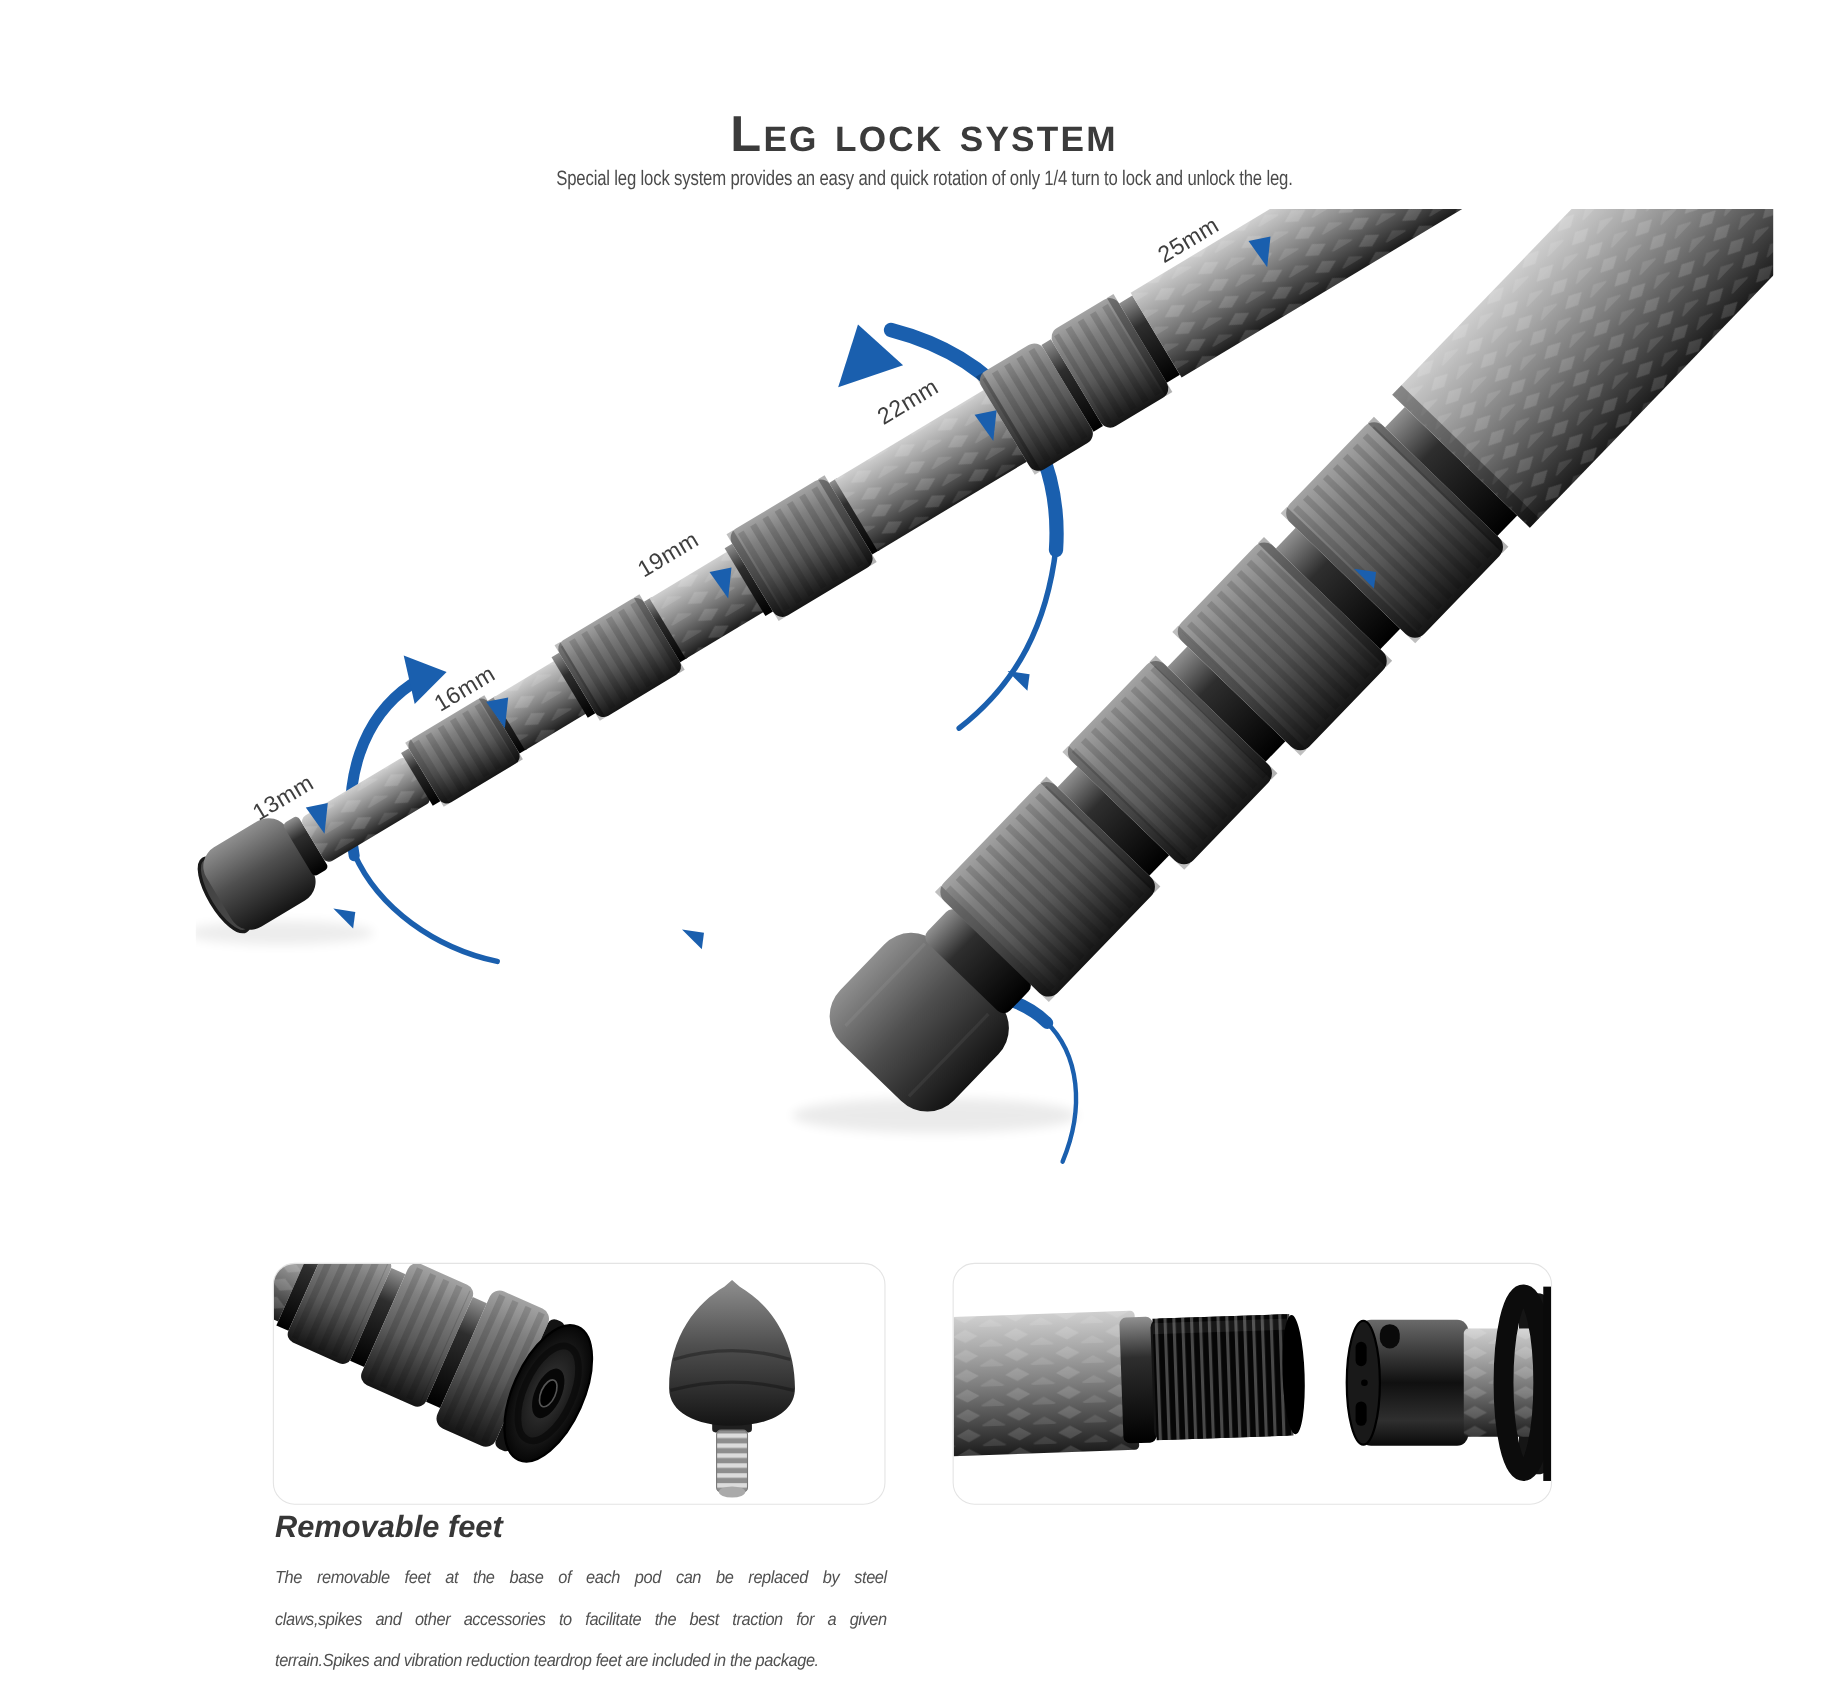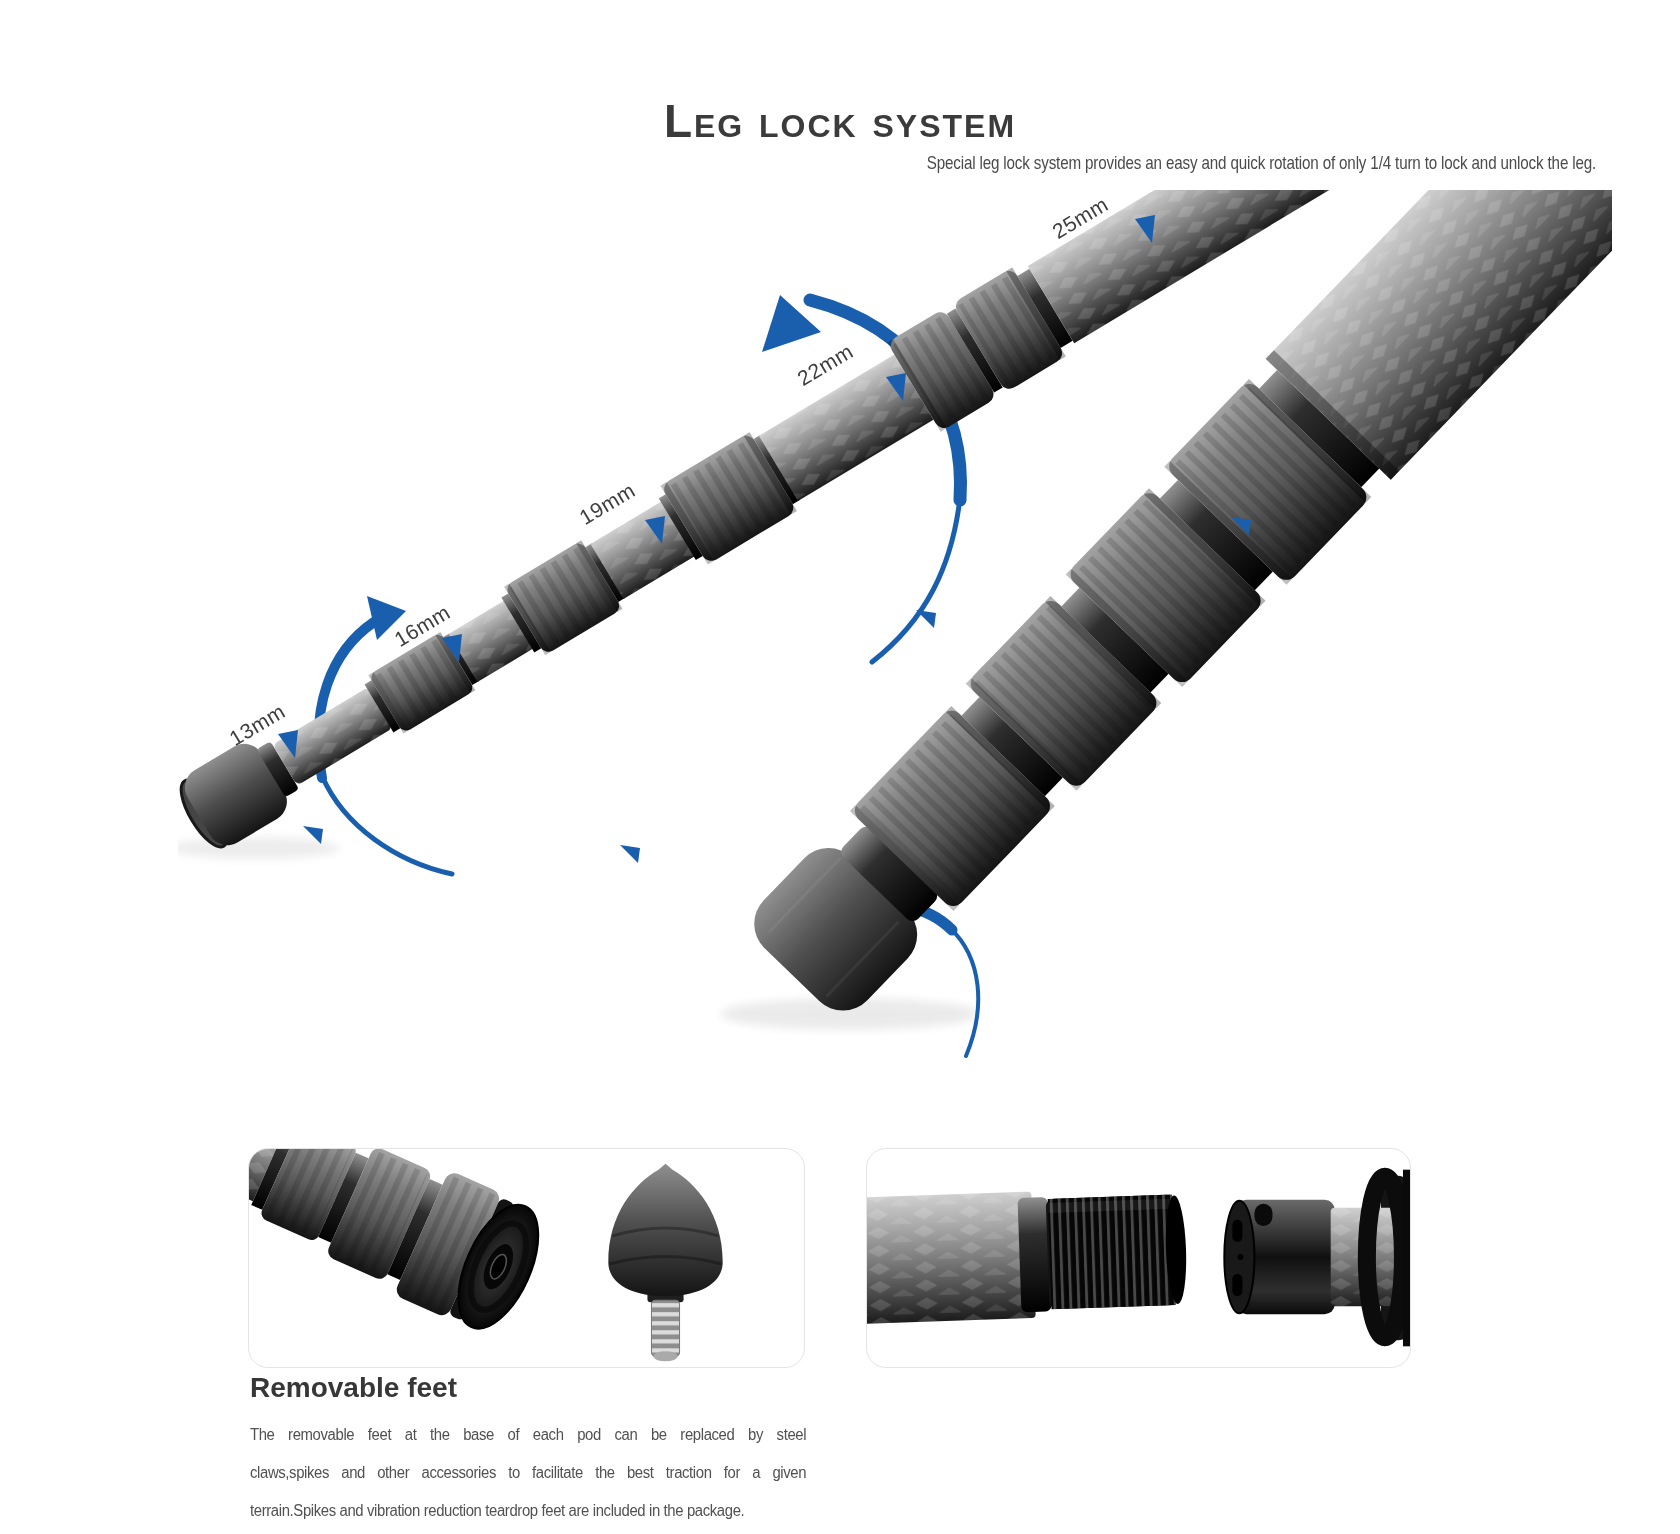--- a/index.html
+++ b/index.html
@@ -1,30 +1,30 @@
 <!DOCTYPE html>
 <html><head>
 <meta charset="utf-8">
 <style>
   html,body{margin:0;padding:0;background:#fff;}
   .page{position:relative;width:1680px;height:1534px;background:#ffffff;overflow:hidden;
         font-family:"Liberation Sans", sans-serif;}
   .title{position:absolute;top:94px;left:0;width:100%;text-align:center;
          font-size:46px;font-weight:700;font-variant:small-caps;letter-spacing:2px;color:#3b3b3b;}
-  .subtitle-wrap{position:absolute;top:152px;left:0;width:100%;text-align:right;}
+  .subtitle-wrap{position:absolute;top:152px;left:0;width:100%;text-align:center;}
   .subtitle{display:inline-block;font-size:19px;color:#4b4b4b;letter-spacing:-0.2px;
             transform:scaleX(0.8);transform-origin:center top;white-space:nowrap;}
   .hero{position:absolute;top:0;left:0;}
   .card{position:absolute;top:1148px;height:218px;background:#fff;border:1px solid #e4e4e4;
         border-radius:20px;overflow:hidden;}
   .card-left{left:248px;width:555px;}
   .card-right{left:866px;width:543px;}
   .card svg{display:block;width:100%;height:100%;}
   .feature-text{position:absolute;top:1372px;}
-  .ft-left{left:250px;width:600px;}
+  .ft-left{left:250px;width:600px;font-style:italic;}
   .ft-right{left:866px;width:592px;}
   .feature-heading{font-size:28px;font-weight:700;color:#373737;margin:0 0 12px 0;}
   .feature-body{transform:scaleX(0.93);transform-origin:left top;}
   .ft-left .feature-body{width:598px;}
   .ft-right .feature-body{width:589px;}
   .body-line{font-size:16px;color:#515151;letter-spacing:-0.4px;line-height:38px;
              white-space:nowrap;text-align:justify;text-align-last:justify;}
   .body-line.last{text-align-last:left;}
   svg text.dia{font-family:"Liberation Sans", sans-serif;font-size:21px;fill:#3e3e3e;letter-spacing:0.5px;}
 </style>

